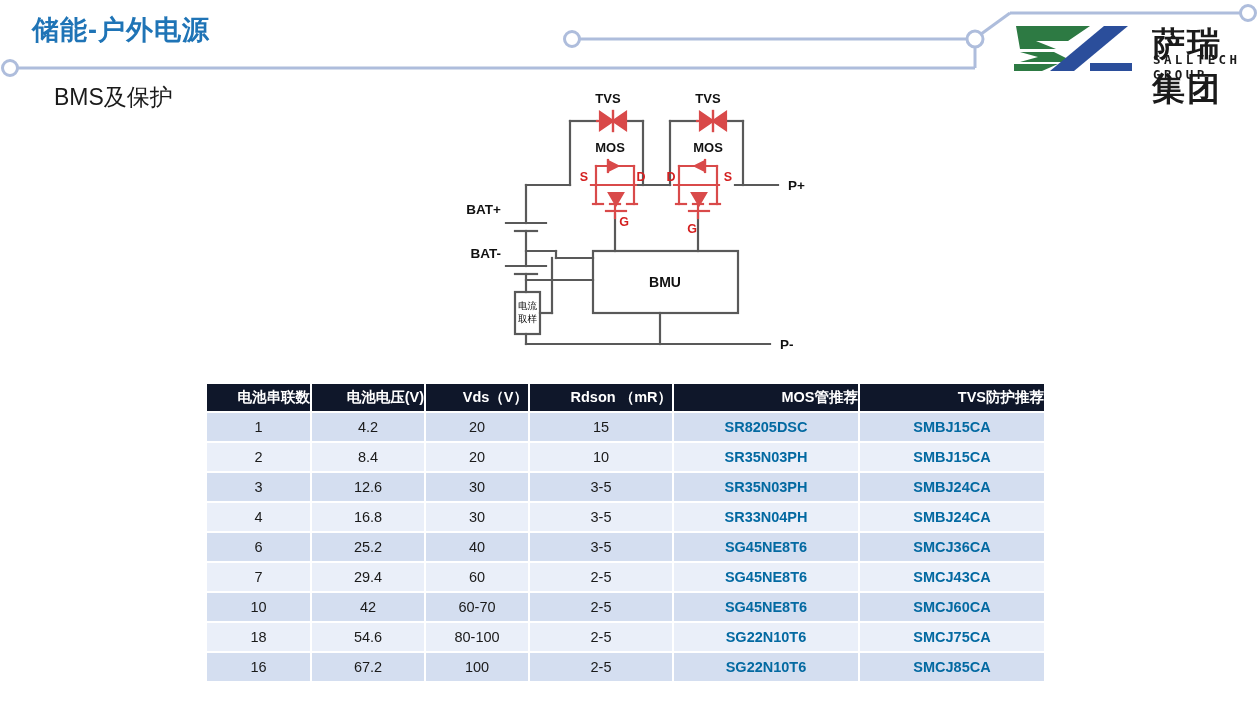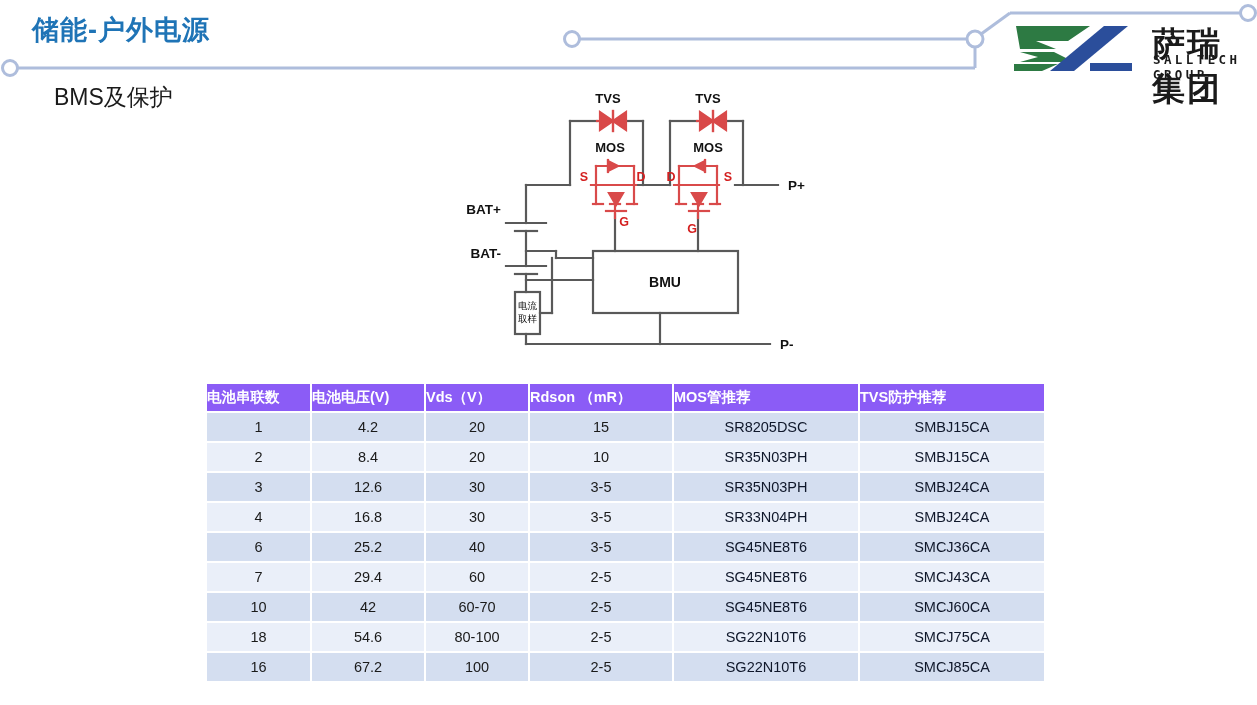--- a/index.html
+++ b/index.html
@@ -44,38 +44,38 @@
   
   .tbl-wrap{position:absolute;left:207px;top:384px;width:837px;}
   table.spec{border-collapse:collapse;width:837px;table-layout:fixed;}
   table.spec col.c0{width:104px;}
   table.spec col.c1{width:114px;}
   table.spec col.c2{width:104px;}
   table.spec col.c3{width:144px;}
   table.spec col.c4{width:186px;}
   table.spec col.c5{width:185px;}
   table.spec th{
-    background:#8b5cf6;color:#ffffff;
+    background:#0f172a;color:#ffffff;
     font-size:14.5px;font-weight:bold;
-    height:27px;padding:0;text-align:left;
+    height:27px;padding:0;text-align:right;
     border-right:2px solid #ffffff;
     border-bottom:2px solid #ffffff;
     white-space:nowrap;
   }
   table.spec th:last-child{border-right:none;margin-left:27px;}
   table.spec td{
     height:28px;padding:0;text-align:center;
     font-size:14.5px;color:#1a1a1a;
     border-right:2px solid #ffffff;
     border-bottom:2px solid #ffffff;
   }
   table.spec td:last-child{border-right:none;}
   table.spec tr.odd td{background:#D4DEF0;}
   table.spec tr.even td{background:#EAEFF9;}
-  table.spec td.part{color:#0f172a;font-weight:normal;margin-left:32px;}
+  table.spec td.part{color:#0369a1;font-weight:bold;margin-left:32px;}
 </style>
 </head>
 <body>
 
 <div class="slide">
 
   <svg class="deco" viewBox="0 0 1257 90">
 
     <line x1="18" y1="68" x2="975" y2="68" stroke="#AEBDDC" stroke-width="3"></line>
     <circle cx="10" cy="68" r="7.5" fill="#ffffff" stroke="#AEBDDC" stroke-width="3"></circle>

